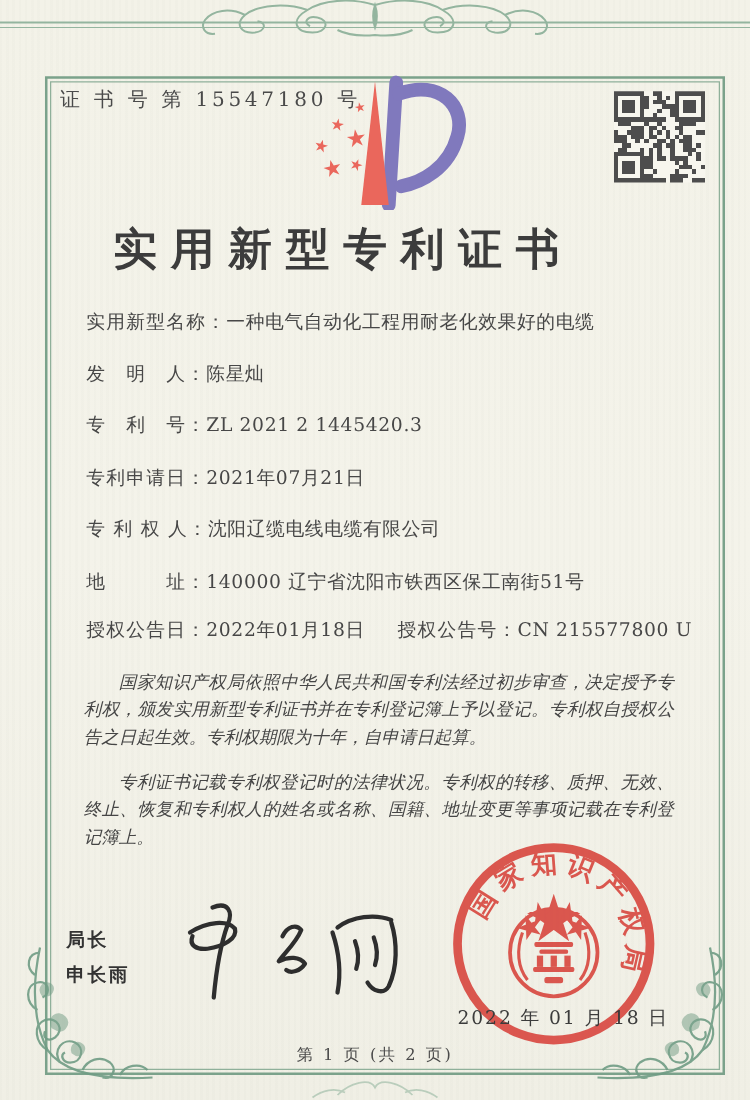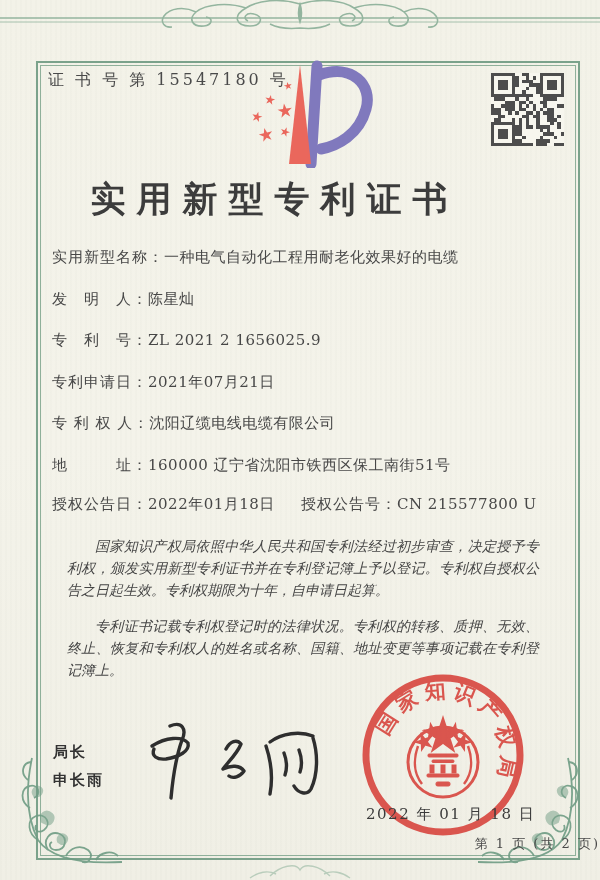--- a/index.html
+++ b/index.html
@@ -39,21 +39,21 @@
   .logo{position:absolute;left:238px;top:60px;width:142px;height:108px;}
   .qr{position:absolute;left:491px;top:73px;width:73px;height:73px;}
   .title{
     position:absolute;left:0;top:176px;width:538px;
     text-align:center;font-size:35px;font-weight:600;color:#3c3c3c;
     letter-spacing:11px;text-indent:11px;
   }
   
   .fields{position:absolute;left:52px;top:237px;width:506px;color:#474747;}
   .field-row{line-height:41.6px;font-size:15px;white-space:nowrap;position:relative;}
-  .field-row .lbl{letter-spacing:1px;}
+  .field-row .lbl{letter-spacing:1px;margin-left:17px;}
   .field-row .val{letter-spacing:.5px;}
   .grant-row{line-height:35px;}
   .grant-second{position:absolute;left:249px;top:0;}
   
   .paras{
     position:absolute;left:52px;top:521px;width:502px;
     font-size:14px;line-height:21.8px;color:#454545;
     text-align:justify;font-style:italic;
   }
   .paras p{margin:15px;text-indent:2em;}
@@ -61,21 +61,21 @@
   .signer{position:absolute;left:53px;top:738px;color:#333;font-size:15px;font-weight:600;letter-spacing:2px;line-height:28px;font-style:normal;}
   .signature{position:absolute;left:132px;top:716px;width:212px;height:96px;}
   
   .seal{position:absolute;left:358px;top:670px;width:170px;height:170px;}
   .seal-date{
     position:absolute;left:366px;top:805px;width:200px;
     font-size:15px;color:#3b3b3b;letter-spacing:1.5px;font-weight:400;z-index:5;
   }
   
   .footer{
-    position:absolute;left:0;top:835px;width:600px;text-align:right;
+    position:absolute;left:0;top:835px;width:600px;text-align:center;
     font-size:13px;color:#4a4a4a;letter-spacing:2px;
   }
 </style>
 </head>
 <body>
 
 <div id="page">
 
   <svg class="top-band" viewBox="0 0 600 36">
     <g stroke="#84ab93" fill="none" stroke-width="1.6" opacity="0.85">
@@ -307,30 +307,30 @@
   <div class="title">实用新型专利证书</div>
 
   <div class="fields">
     <div class="field-row">
       <span class="lbl">实用新型名称：</span><span class="val">一种电气自动化工程用耐老化效果好的电缆</span>
     </div>
     <div class="field-row">
       <span class="lbl">发　明　人：</span><span class="val">陈星灿</span>
     </div>
     <div class="field-row">
-      <span class="lbl">专　利　号：</span><span class="val">ZL 2021 2 1656025.9</span>
+      <span class="lbl">专　利　号：</span><span class="val">ZL 2021 2 1445420.3</span>
     </div>
     <div class="field-row">
       <span class="lbl">专利申请日：</span><span class="val">2021年07月21日</span>
     </div>
     <div class="field-row">
       <span class="lbl">专 利 权 人：</span><span class="val">沈阳辽缆电线电缆有限公司</span>
     </div>
     <div class="field-row">
-      <span class="lbl">地　　　址：</span><span class="val">160000 辽宁省沈阳市铁西区保工南街51号</span>
+      <span class="lbl">地　　　址：</span><span class="val">140000 辽宁省沈阳市铁西区保工南街51号</span>
     </div>
     <div class="field-row grant-row">
       <span class="lbl">授权公告日：</span><span class="val">2022年01月18日</span>
       <span class="grant-second"><span class="lbl">授权公告号：</span><span class="val">CN 215577800 U</span></span>
     </div>
   </div>
 
   <div class="paras">
     <p>国家知识产权局依照中华人民共和国专利法经过初步审查，决定授予专利权，颁发实用新型专利证书并在专利登记簿上予以登记。专利权自授权公告之日起生效。专利权期限为十年，自申请日起算。</p>
     <p>专利证书记载专利权登记时的法律状况。专利权的转移、质押、无效、终止、恢复和专利权人的姓名或名称、国籍、地址变更等事项记载在专利登记簿上。</p>

